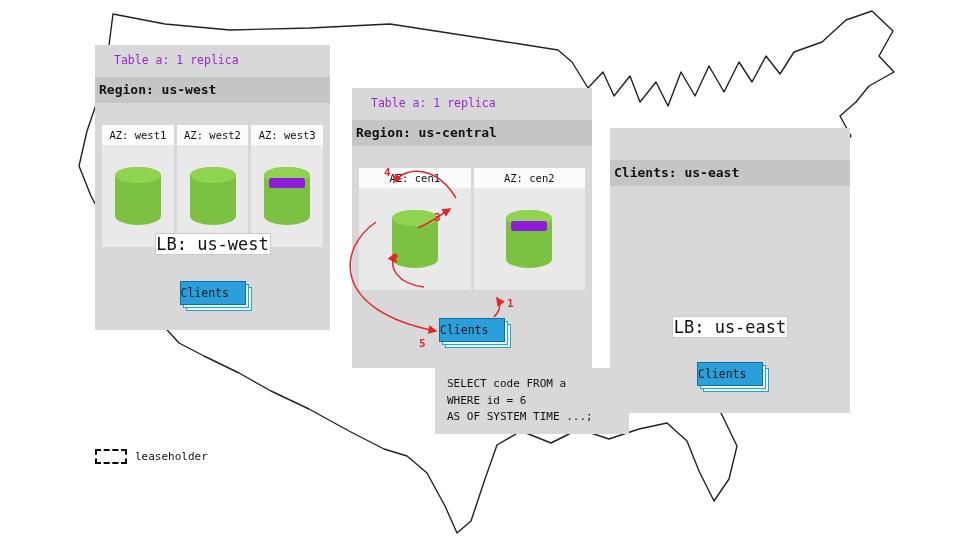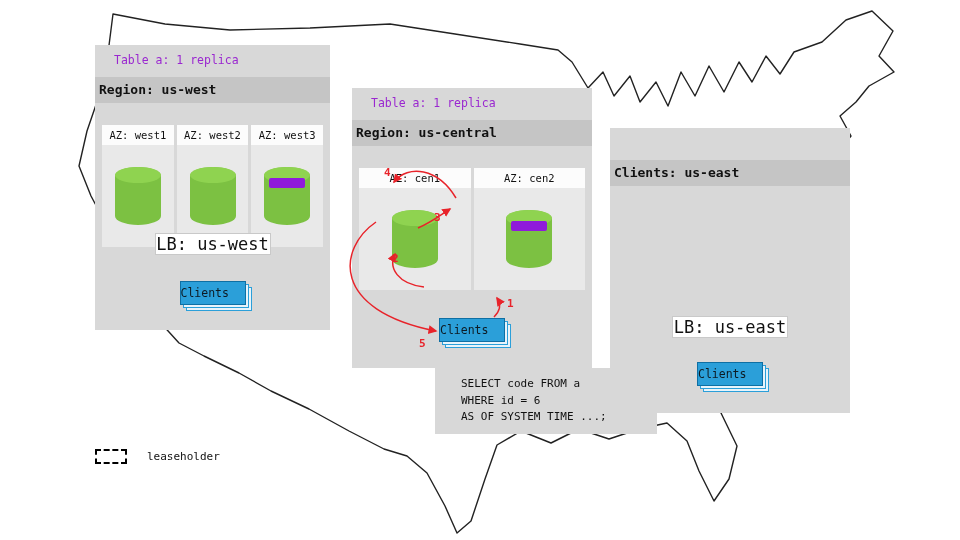--- a/index.html
+++ b/index.html
@@ -37,24 +37,24 @@
   .clients-box{position:absolute;left:50%;transform:translateX(-50%);width:64px;height:22px;
                background:#2b9fd9;border:1px solid #0f6fa3;color:#0d1b24;font-size:11.5px;
                text-align:left;line-height:22px;
                box-shadow:3px 3px 0 -1px #e8f4fb,3px 3px 0 0 #2b9fd9,6px 6px 0 -1px #e8f4fb,6px 6px 0 0 #2b9fd9;}
   .panel-west .clients-box{top:236px;}
   .panel-central .clients-box{top:230px;}
   .panel-east .clients-box{top:234px;}
 
   
   .sql-box{position:absolute;left:435px;top:368px;width:170px;background:#d8d8d8;z-index:3;
-           padding:8px 26px;font-size:11px;line-height:1.5;color:#111;}
+           padding:8px 12px;font-size:11px;line-height:1.5;color:#111;}
 
   
-  .legend{position:absolute;left:95px;top:449px;display:flex;align-items:center;gap:20px;z-index:2;}
+  .legend{position:absolute;left:95px;top:449px;display:flex;align-items:center;gap:8px;z-index:2;}
   .legend-swatch{width:28px;height:11px;background:#fff;border:2px dashed #000;}
   .legend-label{font-size:11px;color:#111;}
 
   
   .arrow{fill:none;stroke:#e8232a;stroke-width:1.5;marker-end:url(#ah);}
   .arrow-num{fill:#e8232a;font-family:"DejaVu Sans Mono","Liberation Mono",monospace;font-size:11px;font-weight:bold;}
 </style>
 </head>
 <body>
 

